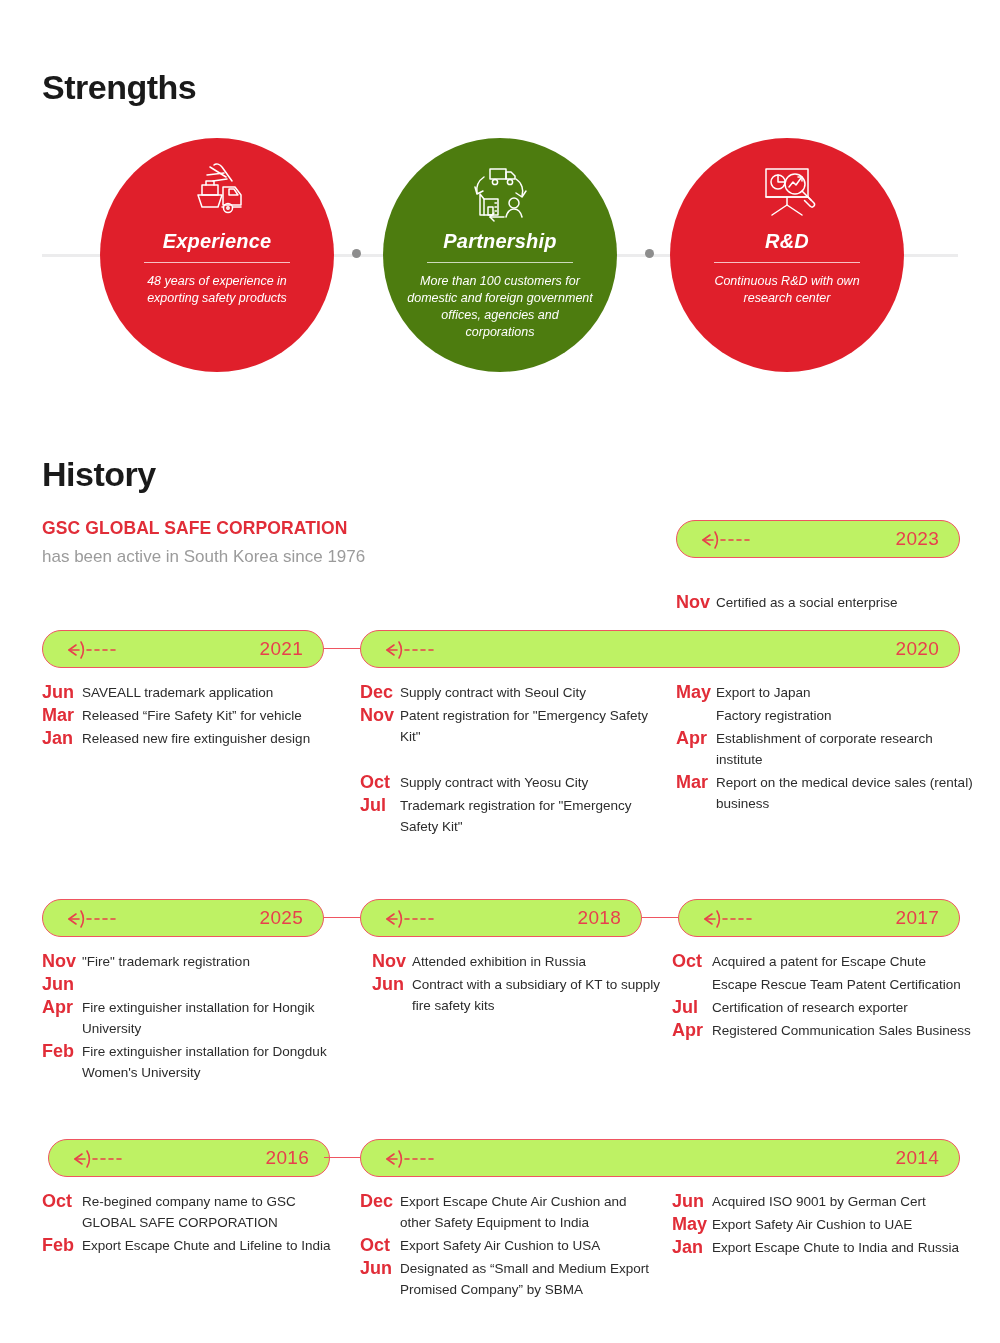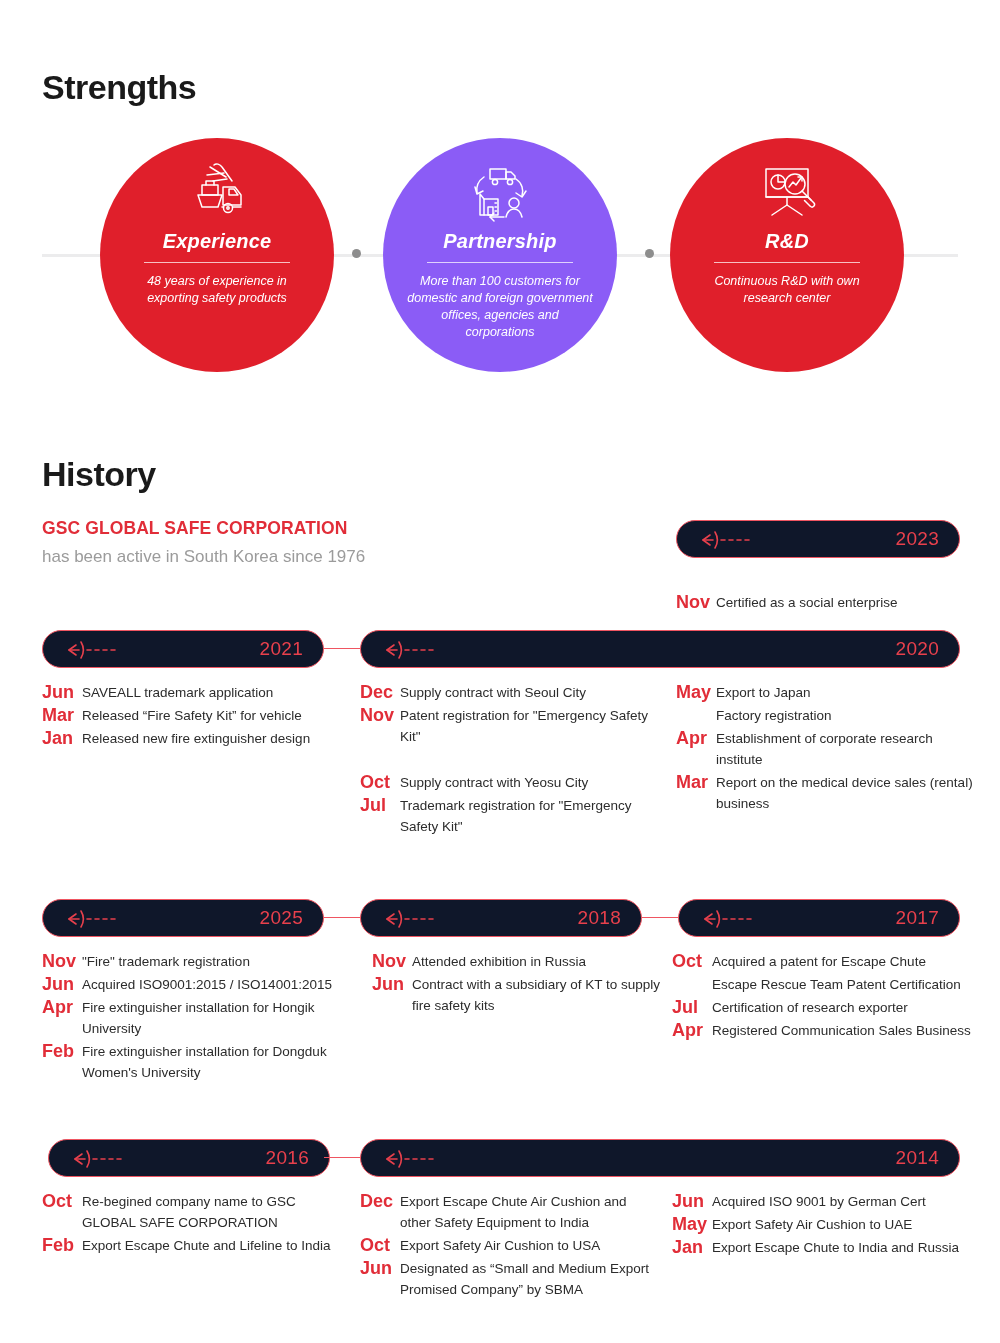--- a/index.html
+++ b/index.html
@@ -38,21 +38,21 @@
 
   .circle {
     position: absolute; width: 234px; height: 234px;
     border-radius: 50%;
     display: flex; flex-direction: column;
     align-items: center; justify-content: flex-start;
     padding-top: 22px;
     color: #ffffff; text-align: center; font-style: italic;
   }
   #circle-experience  { left: 100px;  top: 0;   background: #e01f2b; }
-  #circle-partnership { left: 383px;  top: 0;   background: #8b5cf6; }
+  #circle-partnership { left: 383px;  top: 0;   background: #4d7c0f; }
   #circle-rd          { left: 670px;  top: 0;   background: #e01f2b; }
 
   .circle-icon { height: 66px; display: flex; align-items: center; justify-content: center; }
   .circle-icon svg { display: block; }
   .circle-name {
     font-size: 20px; font-weight: bold; letter-spacing: 0.2px;
     margin-top: 4px;
   }
   .circle-rule {
     width: 146px; height: 1px; background: rgba(255,255,255,0.72);
@@ -75,21 +75,21 @@
   
   .tl-row { position: absolute; left: 0; width: 1000px; }
   #row-2023 { top: 520px; }
   #row-2021 { top: 630px; }
   #row-2019 { top: 899px; }
   #row-2016 { top: 1139px; }
 
   .pill {
     position: absolute; height: 38px;
     border: 1.4px solid #ef5561; border-radius: 19px;
-    background: #0f172a;
+    background: #bef264;
     display: flex; align-items: center;
   }
   .pill-year {
     position: absolute; right: 20px;
     font-size: 19px; color: #e8404c; letter-spacing: 0.3px;
   }
   .pill-arrow { position: absolute; left: 24px; top: 8px; }
   .connector {
     position: absolute; height: 1.4px; background: #ef5561; top: 18px;
   }
@@ -325,21 +325,20 @@
       </svg>
       <span class="pill-year">2017</span>
     </div>
     <div class="col" id="col-2019">
         <div class="entry">
           <div class="entry-month">Nov</div>
           <div class="entry-text">"Fire" trademark registration</div>
         </div>
         <div class="entry">
           <div class="entry-month">Jun</div>
-          <div class="entry-text">Acquired ISO9001:2015 / ISO14001:2015</div>
         </div>
         <div class="entry">
           <div class="entry-month">Apr</div>
           <div class="entry-text">Fire extinguisher installation for Hongik University</div>
         </div>
         <div class="entry">
           <div class="entry-month">Feb</div>
           <div class="entry-text">Fire extinguisher installation for Dongduk Women's University</div>
         </div>
       </div>

